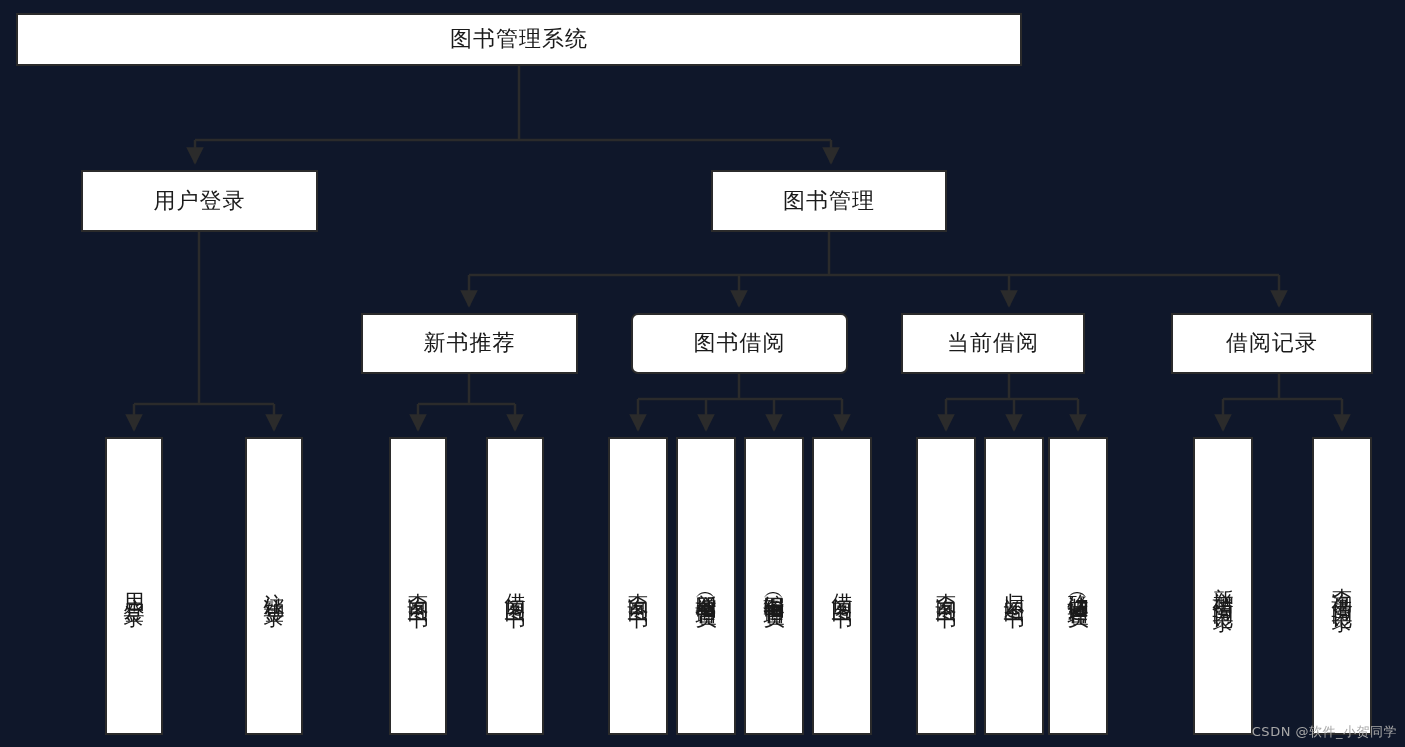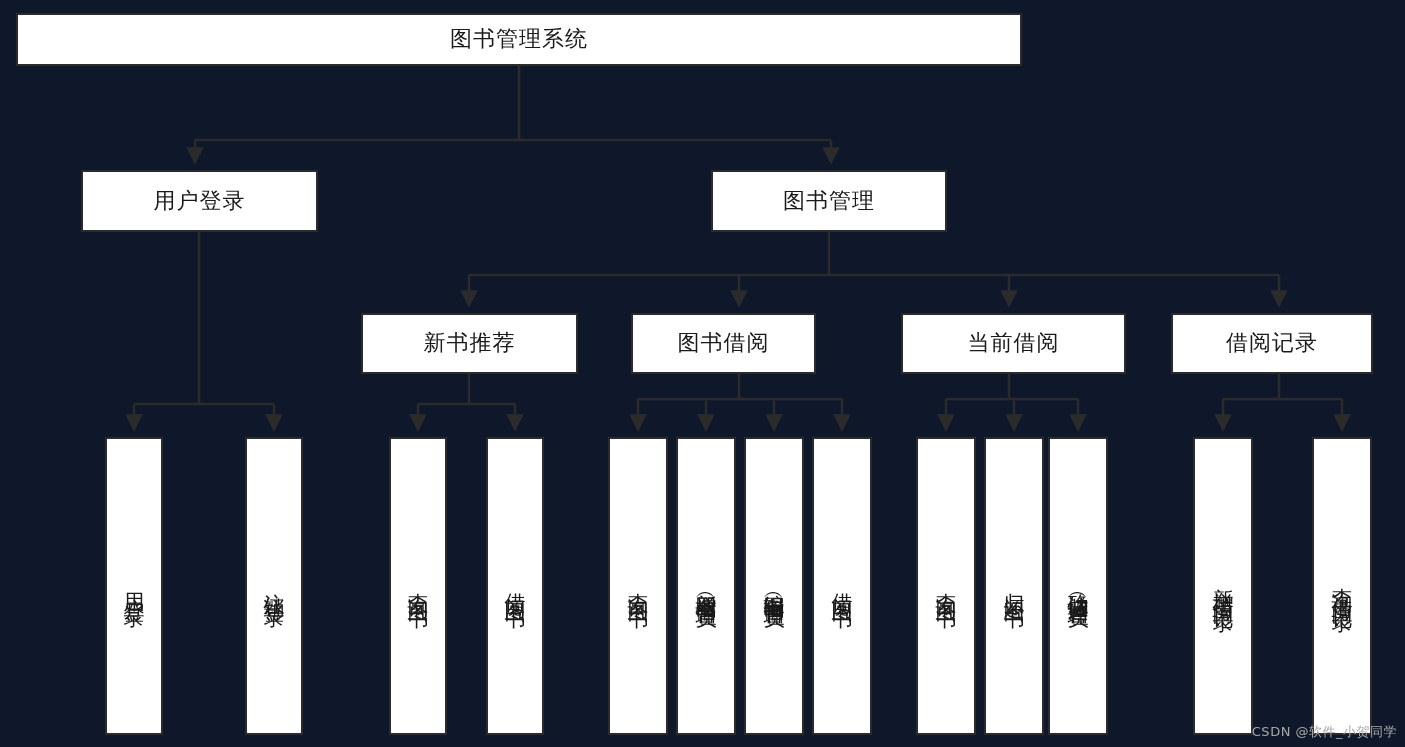--- a/index.html
+++ b/index.html
@@ -125,24 +125,24 @@
       </div>
       <div class="node h" style="left: 81px; top: 170px; width: 237px; height: 62px;">
         <span>用户登录</span>
       </div>
       <div class="node h" style="left: 711px; top: 170px; width: 236px; height: 62px;">
         <span>图书管理</span>
       </div>
       <div class="node h" style="left: 361px; top: 313px; width: 217px; height: 61px;">
         <span>新书推荐</span>
       </div>
-      <div class="node h" style="left: 631px; top: 313px; width: 185px; height: 61px;">
+      <div class="node h" style="left: 631px; top: 313px; width: 217px; height: 61px; border-radius: 7px;">
         <span>图书借阅</span>
       </div>
-      <div class="node h" style="left: 901px; top: 313px; width: 225px; height: 61px; text-align: right;">
+      <div class="node h" style="left: 901px; top: 313px; width: 184px; height: 61px; text-align: right;">
         <span>当前借阅</span>
       </div>
       <div class="node h" style="left: 1171px; top: 313px; width: 202px; height: 61px;">
         <span>借阅记录</span>
       </div>
       <div class="node v" style="left: 105px; top: 437px; width: 58px; height: 298px;">
         <span>用户登录</span>
       </div>
       <div class="node v" style="left: 245px; top: 437px; width: 58px; height: 298px;">
         <span>注销登录</span>

